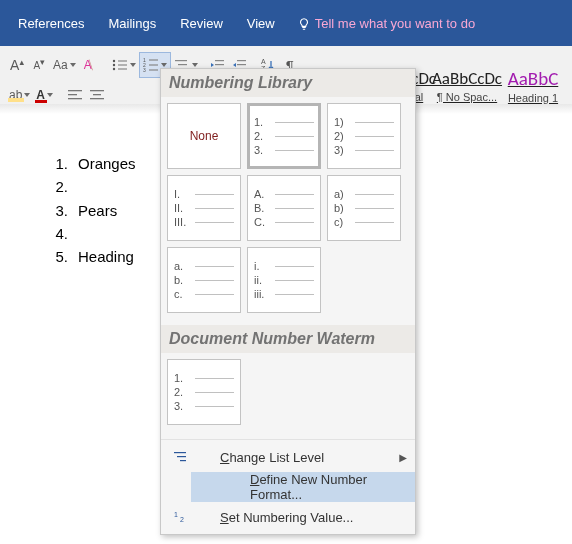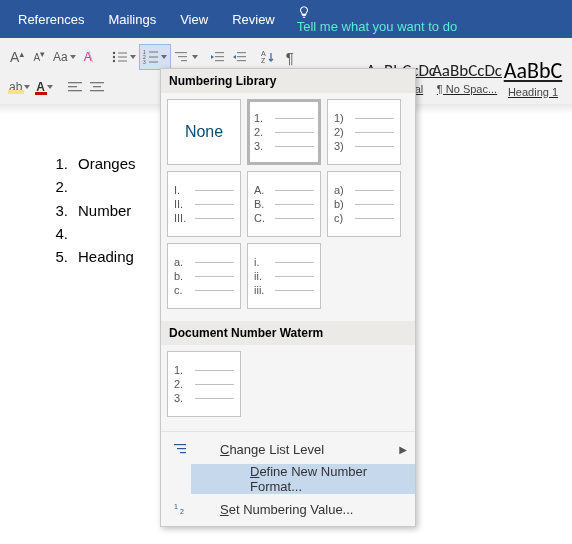--- a/index.html
+++ b/index.html
@@ -1,45 +1,45 @@
 <!DOCTYPE html>
 <html><head>
 <meta charset="utf-8">
 <style>
   * { box-sizing: border-box; font-family: "Segoe UI", Arial, sans-serif; }
   body { margin:0; width:572px; height:544px; background:#fff; overflow:hidden; font-size:12px; color:#222; }
   
-  .tabbar { height:38px; background:#2b579a; color:#fff; display:flex; align-items:center; padding:0 6px; font-size:13px; }
+  .tabbar { height:46px; background:#2b579a; color:#fff; display:flex; align-items:center; padding:0 6px; font-size:13px; }
   .tabbar .tab { padding:0 12px; height:28px; display:flex; align-items:center; cursor:default; }
   .tabbar .spacer { width:6px; }
-  .tell-me { display:flex; align-items:flex-start; color:#5eead4; font-style:normal; padding-left:4px;flex-direction:column; }
+  .tell-me { display:flex; align-items:flex-end; color:#f9a8d4; font-style:normal; padding-left:4px; }
   .tell-me svg { margin-right:4px; }
   
   .ribbon { height:76px; background:#f1f1f1; border-bottom:1px solid #d6d6d6; position:relative; padding:4px 6px 0 6px; display:flex; }
   .grp { display:flex; flex-direction:column; }
   .row { display:flex; align-items:center; height:30px; }
   .btn { height:26px; min-width:22px; display:flex; align-items:center; justify-content:center; padding:0 3px; color:#5a5a5a; }
   .drop { width:0;height:0;border-left:3px solid transparent;border-right:3px solid transparent;border-top:4px solid #6a6a6a; margin-left:2px;}
   .styles { display:flex; margin-left:auto; align-items:flex-start; padding-top:6px;text-decoration:underline; }
   .style-box { width:66px; height:58px; display:flex; flex-direction:column; align-items:center; justify-content:center; padding:2px 2px; }
   .style-sample { font-family:Calibri,Arial,sans-serif; font-size:17px; color:#222; }
-  .style-sample.blue { color:#000000; font-size:22px; }
+  .style-sample.blue { color:#a21caf; font-size:19px; }
   .style-cap { font-size:11px; color:#444; margin-top:2px; white-space:nowrap; }
   
   .doc { position:absolute; left:0; top:104px; right:0; bottom:0; background:#fff; }
   .page-shadow { position:absolute; left:0; top:0; width:100%; height:10px; background:linear-gradient(#e8e8e8,#fff); }
   .list { position:absolute; left:46px; top:48px; font-family:Calibri,Arial,sans-serif; font-size:15px; color:#000; line-height:1.55; }
   .li { display:flex; }
   .li .num { width:22px; text-align:right; margin-right:10px;}
   
   .panel { position:absolute; left:160px; top:68px; width:256px; background:#f5f5f5; border:1px solid #c8c8c8; box-shadow:2px 2px 6px rgba(0,0,0,0.25); z-index:10; }
-  .panel-header { background:#eceae7; padding:5px 8px; font-size:12px; font-weight:600; color:#000000; }
+  .panel-header { background:#eceae7; padding:5px 8px; font-size:16px; font-weight:600; color:#737373;font-style:italic; }
   .tiles { display:flex; flex-wrap:wrap; padding:6px 6px 0 6px; gap:6px; }
   .tile { width:74px; height:66px; background:#fff; border:1px solid #c3c3c3; display:flex; flex-direction:column; justify-content:center; padding:4px 6px; font-size:11px; color:#666; cursor:default; }
-  .tile.none { align-items:center; justify-content:center; color:#0c4a6e; font-size:16px;}
+  .tile.none { align-items:center; justify-content:center; color:#7f1d1d; font-size:12px;}
   .tile.selected { border:3px solid #b5b5b5; padding:2px 4px; }
   .tline { display:flex; align-items:center; height:14px; }
   .tline .lbl { width:18px; color:#555; }
   .tline .ln { flex:1; height:1px; background:#c0c0c0; margin-left:3px;}
   .panel-sep { height:1px; background:#e2e2e2; margin:6px 0 0 0;}
   .menu { padding:2px 0; }
   .mi { display:flex; align-items:center; height:30px; padding:0 8px 0 8px; font-size:13px; color:#333; cursor:default;gap:27px; }
   .mi.hover { background:#c6d8ec;margin-left:30px; }
   .mi .ico { width:24px; display:flex; justify-content:center; color:#2b579a; }
   .mi .txt { flex:1; }
@@ -47,22 +47,22 @@
   .underline-first::first-letter { text-decoration:underline; }
   .tile-row-pad { height:6px; width:100%; }
   .doc-tiles { display:flex; padding:6px 6px 8px 6px; }
 </style>
 </head>
 <body>
 
 <div class="tabbar">
   <div class="tab">References</div>
   <div class="tab">Mailings</div>
+  <div class="tab">Review</div>
   <div class="tab">View</div>
-  <div class="tab">Review</div>
   <div class="spacer"></div>
   <div class="tell-me">
     <svg width="14" height="14" viewBox="0 0 24 24" fill="none" stroke="#fff" stroke-width="2">
         <path d="M9 18h6M10 21h4M12 3a6 6 0 0 0-4 10.5c.7.8 1 1.5 1 2.5h6c0-1 .3-1.7 1-2.5A6 6 0 0 0 12 3z"></path>
       </svg>
     <span>Tell me what you want to do</span>
   </div>
 </div>
 
 <div class="ribbon">
@@ -192,21 +192,21 @@
   <div class="list">
     <div class="li">
         <span class="num">1.</span>
         <span>Oranges</span>
       </div>
     <div class="li">
         <span class="num">2.</span>
       </div>
     <div class="li">
         <span class="num">3.</span>
-        <span>Number</span>
+        <span>Pears</span>
       </div>
     <div class="li">
         <span class="num">4.</span>
       </div>
     <div class="li">
         <span class="num">5.</span>
         <span>Heading</span>
       </div>
   </div>
 </div>

